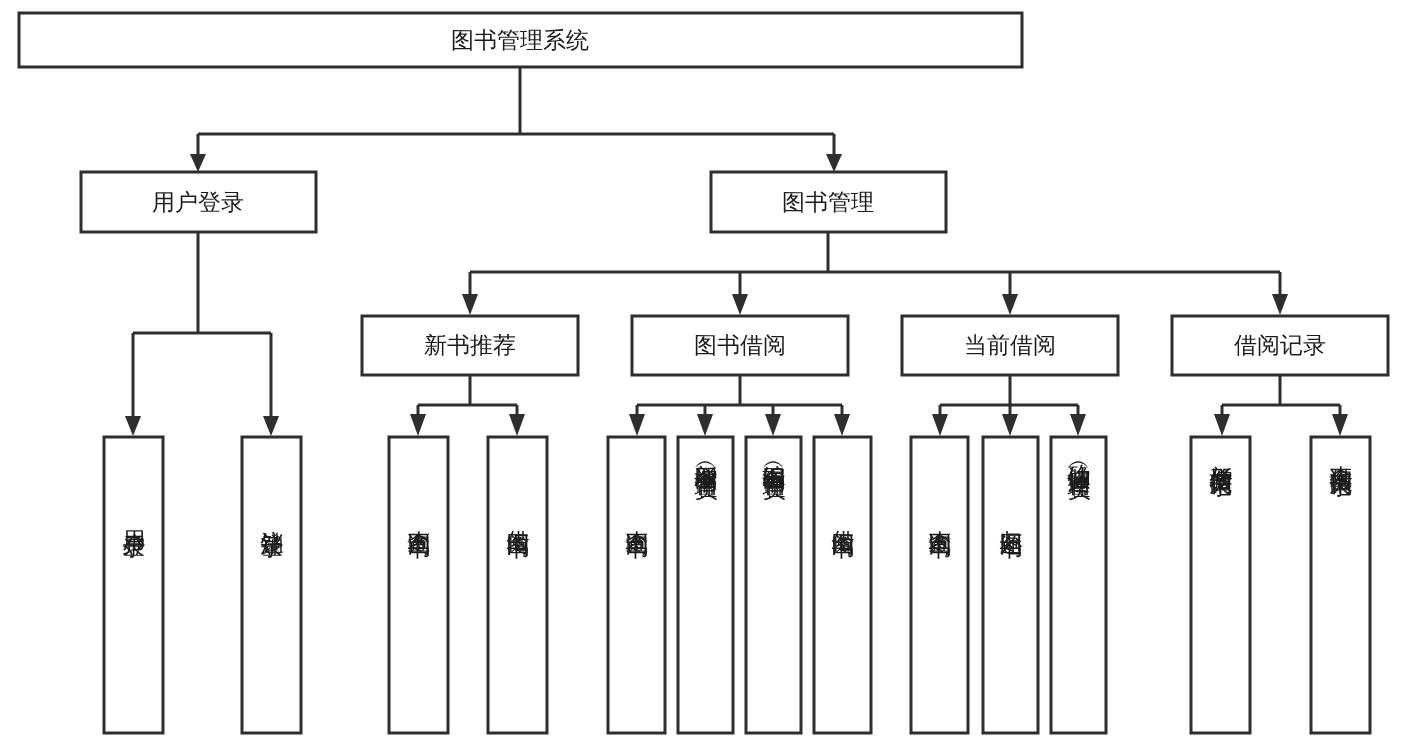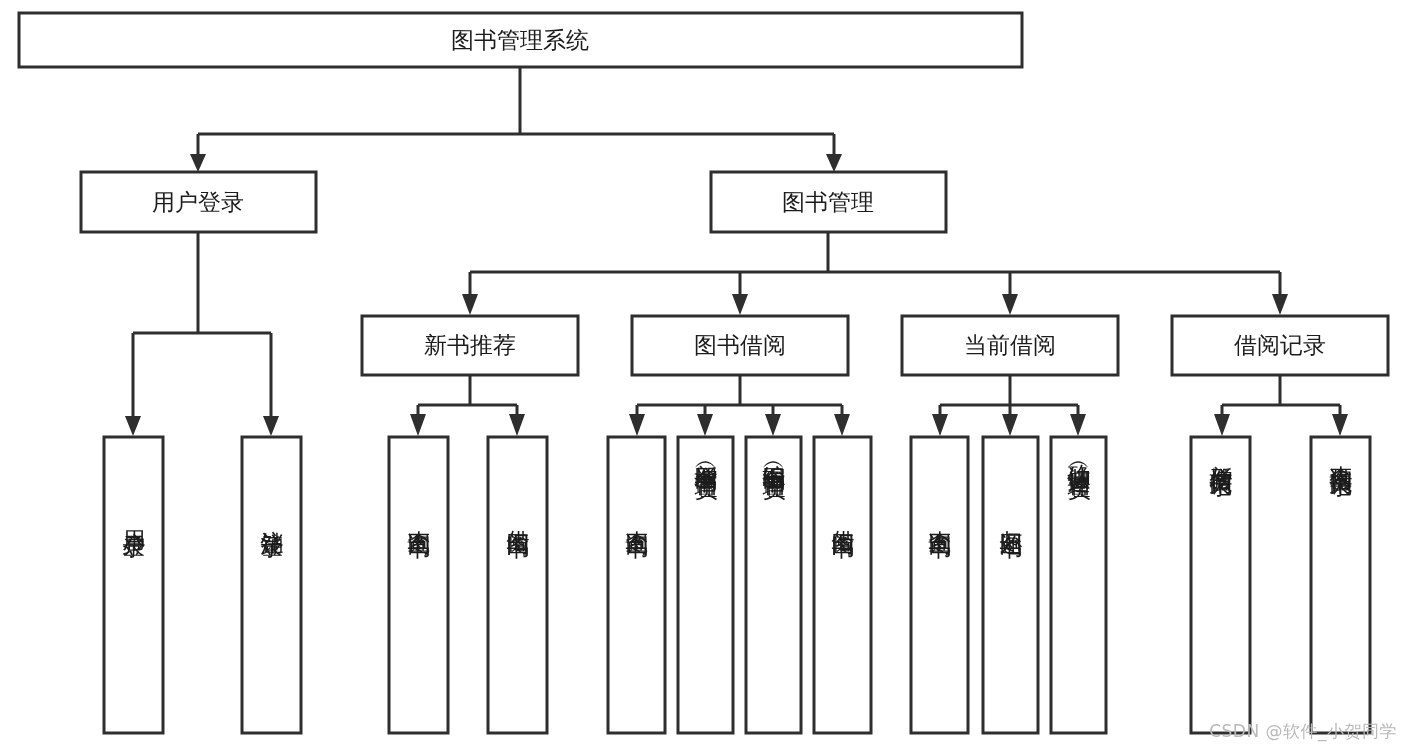--- a/index.html
+++ b/index.html
@@ -184,15 +184,14 @@
   <div class="leaf-label" style="left:762px; top:446px;">编辑图书（管理员）</div>
   <div class="leaf-label" style="left:831px; top:512px;">借阅图书</div>
 
   <div class="leaf-label" style="left:928px; top:512px;">查询图书</div>
   <div class="leaf-label" style="left:999px; top:512px;">归还图书</div>
   <div class="leaf-label" style="left:1067px; top:446px;">确认归还（管理员）</div>
 
   <div class="leaf-label" style="left:1209px; top:447px;">新增借阅记录</div>
   <div class="leaf-label" style="left:1329px; top:447px;">查询借阅记录</div>
 
-  <div class="watermark">CSDN @软件_小贺同学</div>
 
 </div>
 
 </body></html>

